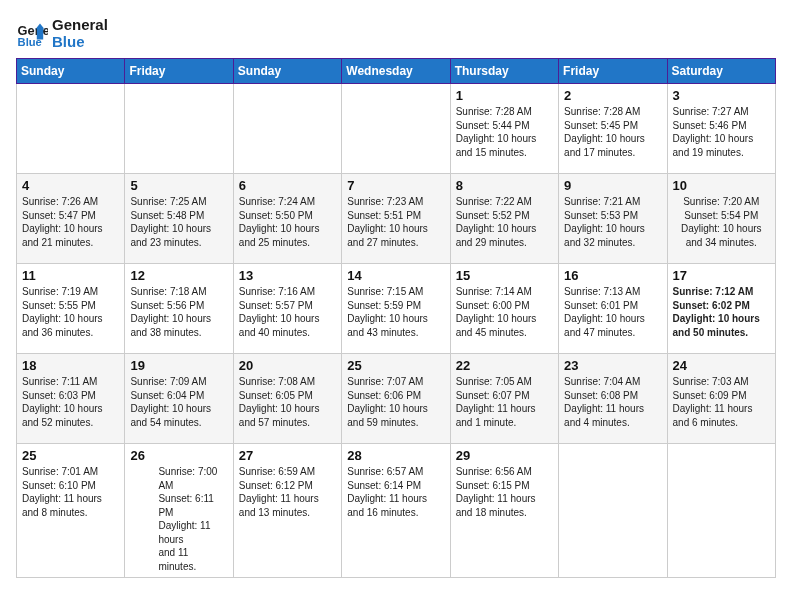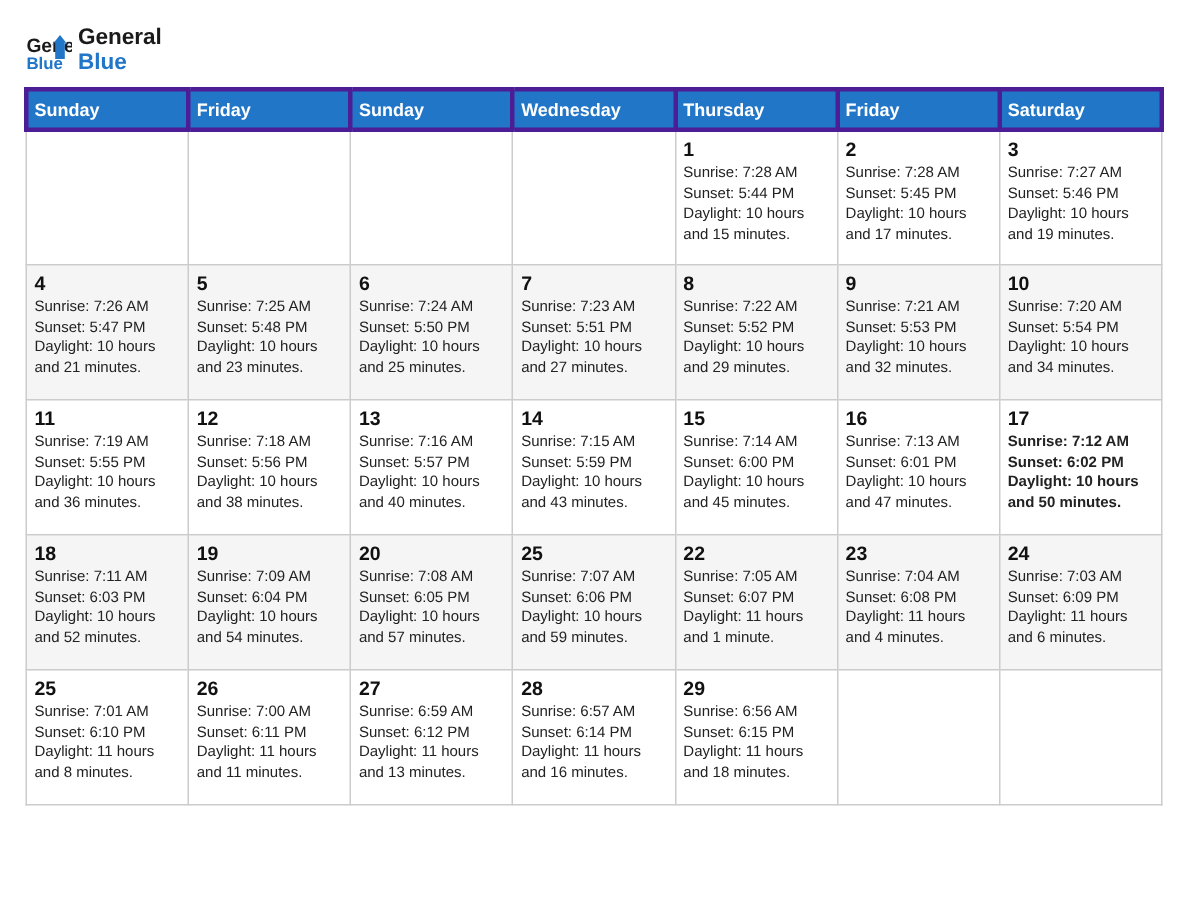--- a/index.html
+++ b/index.html
@@ -43,21 +43,21 @@
       border-collapse: collapse;
       table-layout: fixed;
     }
     thead th {
       background-color: #2176c7;
       color: #fff;
       font-size: 12px;
       font-weight: bold;
       padding: 5px 4px;
       text-align: left;
-      border: 3px solid #4c1d95;
+      border: 1px solid #4c1d95;
     }
     tbody td {
       vertical-align: top;
       border: 1px solid #ccc;
       padding: 4px 5px;
       min-height: 80px;
       height: 90px;
       font-size: 10.5px;
       color: #222;
       background: #fff;
@@ -180,21 +180,21 @@
         </td>
         <td>
           <div class="day-number">9</div>
           <div class="day-info" style="white-space: pre-line;">Sunrise: 7:21 AM
 Sunset: 5:53 PM
 Daylight: 10 hours
 and 32 minutes.</div>
         </td>
         <td>
           <div class="day-number">10</div>
-          <div class="day-info" style="white-space: pre-line;">Sunrise: 7:20 AM
+          <div class="day-info" style="white-space: pre-line; text-align: center;">Sunrise: 7:20 AM
 Sunset: 5:54 PM
 Daylight: 10 hours
 and 34 minutes.</div>
         </td>
       </tr>
       <tr>
         <td>
           <div class="day-number">11</div>
           <div class="day-info" style="white-space: pre-line;">Sunrise: 7:19 AM
 Sunset: 5:55 PM
@@ -298,21 +298,21 @@
       <tr>
         <td>
           <div class="day-number">25</div>
           <div class="day-info" style="white-space: pre-line;">Sunrise: 7:01 AM
 Sunset: 6:10 PM
 Daylight: 11 hours
 and 8 minutes.</div>
         </td>
         <td>
           <div class="day-number">26</div>
-          <div class="day-info" style="white-space: pre-line;">Sunrise: 7:00 AM
+          <div class="day-info" style="white-space: pre-line; margin-left: 28px;">Sunrise: 7:00 AM
 Sunset: 6:11 PM
 Daylight: 11 hours
 and 11 minutes.</div>
         </td>
         <td>
           <div class="day-number">27</div>
           <div class="day-info" style="white-space: pre-line;">Sunrise: 6:59 AM
 Sunset: 6:12 PM
 Daylight: 11 hours
 and 13 minutes.</div>

